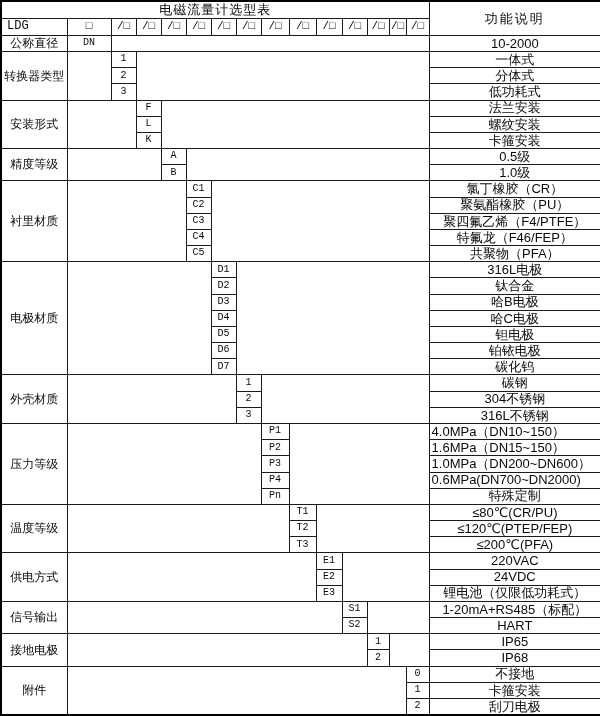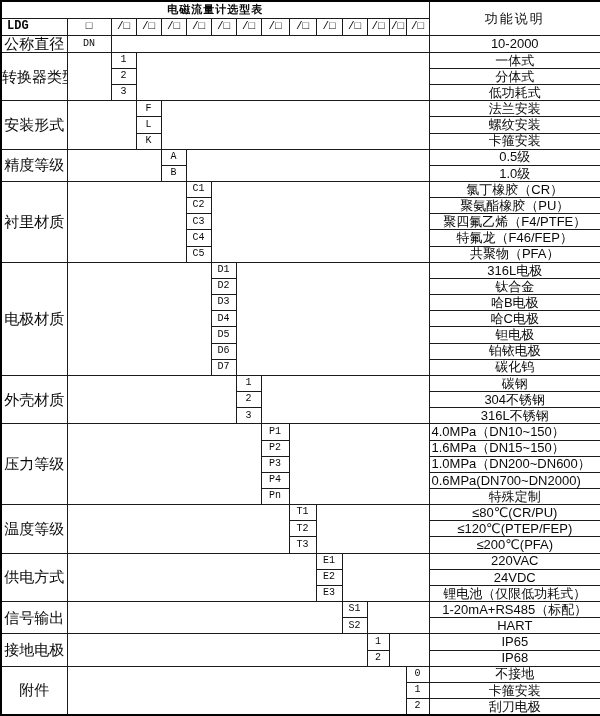--- a/index.html
+++ b/index.html
@@ -2,25 +2,25 @@
 <html><head>
 <meta charset="utf-8">
 <style>
   html,body{margin:0;padding:0;background:#fff;}
   body{width:600px;height:716px;font-family:"Liberation Sans","DejaVu Sans",sans-serif;}
   table{width:600px;height:716px;border-collapse:collapse;table-layout:fixed;border:2px solid #000;}
   td{border:1px solid #1b1b1b;padding:0;margin:0;text-align:center;vertical-align:middle;
      color:#0a0a0a;font-size:12px;line-height:1.05;overflow:hidden;white-space:nowrap;}
   tr.hdr{height:17px;}
   tr.r{height:16px;}
-  td.title{font-weight:700;font-size:11px;letter-spacing:1px;}
+  td.title{font-weight:400;font-size:13px;letter-spacing:1px;}
   td.fnhdr{font-size:13px;letter-spacing:2px;}
-  td.mprefix{text-align:left;padding-left:5px;font-family:"Liberation Mono","DejaVu Sans Mono",monospace;font-size:12px;font-weight:bold;}
+  td.mprefix{text-align:left;padding-left:5px;font-family:"Liberation Mono","DejaVu Sans Mono",monospace;font-size:12px;}
   td.mbox,td.mslot{font-family:"Liberation Mono","DejaVu Sans Mono",monospace;font-size:11px;padding:0;}
-  td.label{font-size:15px;}
+  td.label{font-size:12px;}
   td.code{font-family:"Liberation Mono","DejaVu Sans Mono",monospace;font-size:10px;}
   td.desc{font-size:13px;}
   td.desc.left{text-align:left;padding-left:2px;margin-left:12px;}
 </style>
 </head>
 <body>
 
 <table>
   <colgroup>
     <col style="width:66px">

